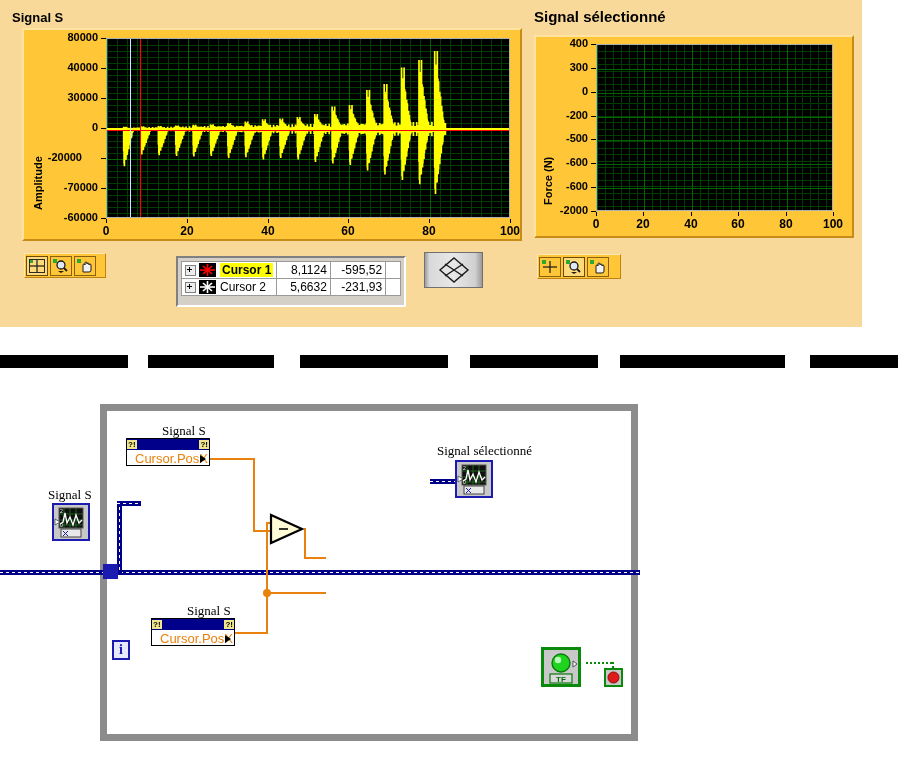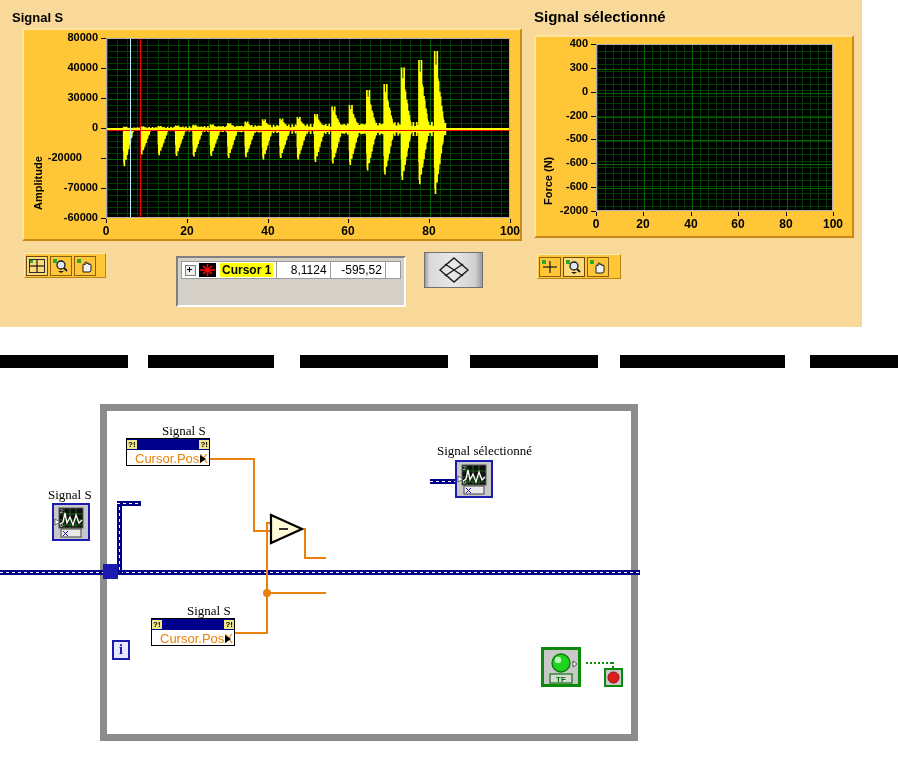--- a/index.html
+++ b/index.html
@@ -234,20 +234,35 @@
                   <g stroke="#FF0000" stroke-width="1.6">
                     <line x1="1" y1="7" x2="16" y2="7"></line>
                     <line x1="8.5" y1="1" x2="8.5" y2="13"></line>
                     <line x1="4" y1="3" x2="13" y2="11"></line>
                     <line x1="13" y1="3" x2="4" y2="11"></line>
                   </g>
                   <circle cx="8.5" cy="7" r="1.8" fill="#FF0000"></circle>
                 </svg></span><span style="background: rgb(255, 255, 0); font-weight: bold; padding: 0px 2px;">Cursor 1</span></td>
             <td class="cl-num">8,1124</td>
             <td class="cl-num">-595,52</td>
+            <td class="cl-blank"></td>
+          </tr>
+          <tr>
+            <td><span class="exp-box"></span><span class="cur-swatch"><svg width="17" height="14" viewBox="0 0 17 14" style="display:block">
+                  <rect width="17" height="14" fill="#000"></rect>
+                  <g stroke="#FFFFFF" stroke-width="1.6">
+                    <line x1="1" y1="7" x2="16" y2="7"></line>
+                    <line x1="8.5" y1="1" x2="8.5" y2="13"></line>
+                    <line x1="4" y1="3" x2="13" y2="11"></line>
+                    <line x1="13" y1="3" x2="4" y2="11"></line>
+                  </g>
+                  <circle cx="8.5" cy="7" r="1.8" fill="#FFFFFF"></circle>
+                </svg></span><span>Cursor 2</span></td>
+            <td class="cl-num">5,6632</td>
+            <td class="cl-num">-231,93</td>
             <td class="cl-blank"></td>
           </tr>
         </tbody>
     </table>
   </div>
 
   <div id="cursor-pad" style="left:424px;top:252px;width:59px;height:36px;">
     <svg width="34" height="28" viewBox="0 0 34 28">
       <g fill="none" stroke="#1a1a1a" stroke-width="1.4">
         <path d="M17 2 L31 14 L17 26 L3 14 Z"></path>

